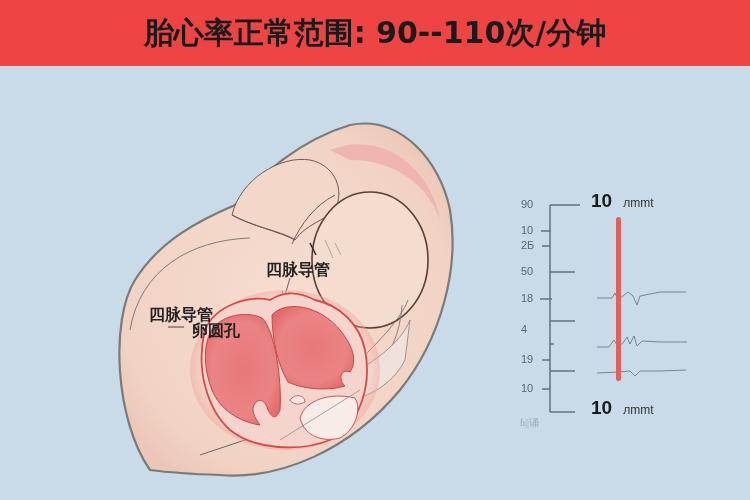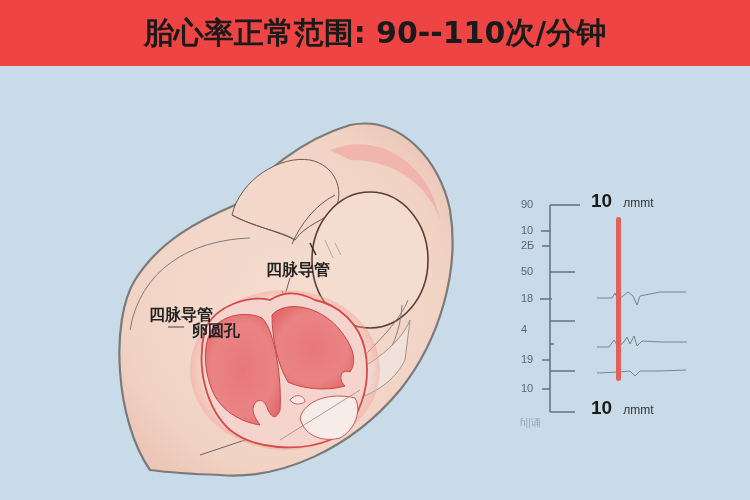--- a/index.html
+++ b/index.html
@@ -28,21 +28,21 @@
       font-size: 11px; color: #5b6570; width: 30px; text-align: left;
     }
     .rate-label {
       position: absolute; font-family: "Liberation Sans", sans-serif;
       color: #1a1a1a; white-space: nowrap;
     }
     .rate-label .num { font-weight: bold; font-size: 19px; }
     .rate-label .unit { font-size: 12px; color: #333; margin-left: 11px; }
     .axis-foot {
       position: absolute; left: 520px; top: 416px; font-size: 10px; color: #9aa6b0;
-      font-family: Liberation Sans, sans-serif; filter: blur(0.6px);
+      font-family: Liberation Serif, serif; filter: blur(0.6px);
     }
   </style>
 </head>
 <body>
 
 <div class="title-bar">
   <div class="title">胎心率正常范围: 90--110次/分钟</div>
 </div>
 
 <svg class="illus" viewBox="0 66 750 434" width="750" height="434">

